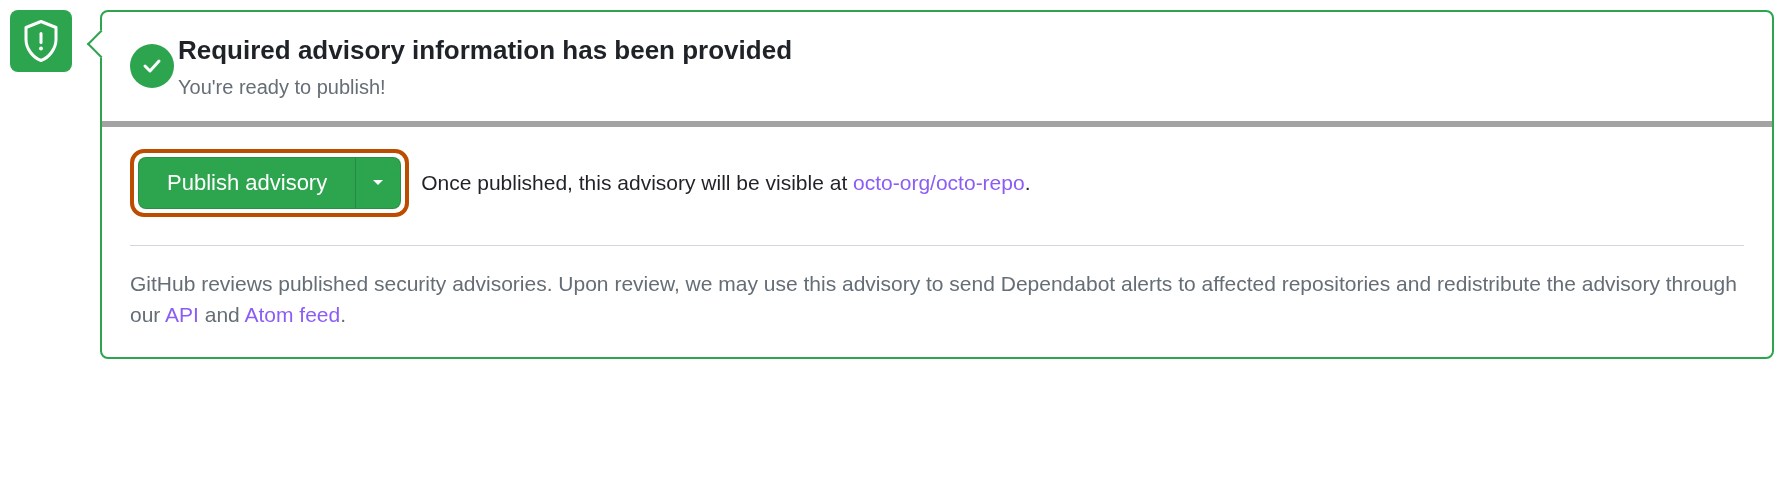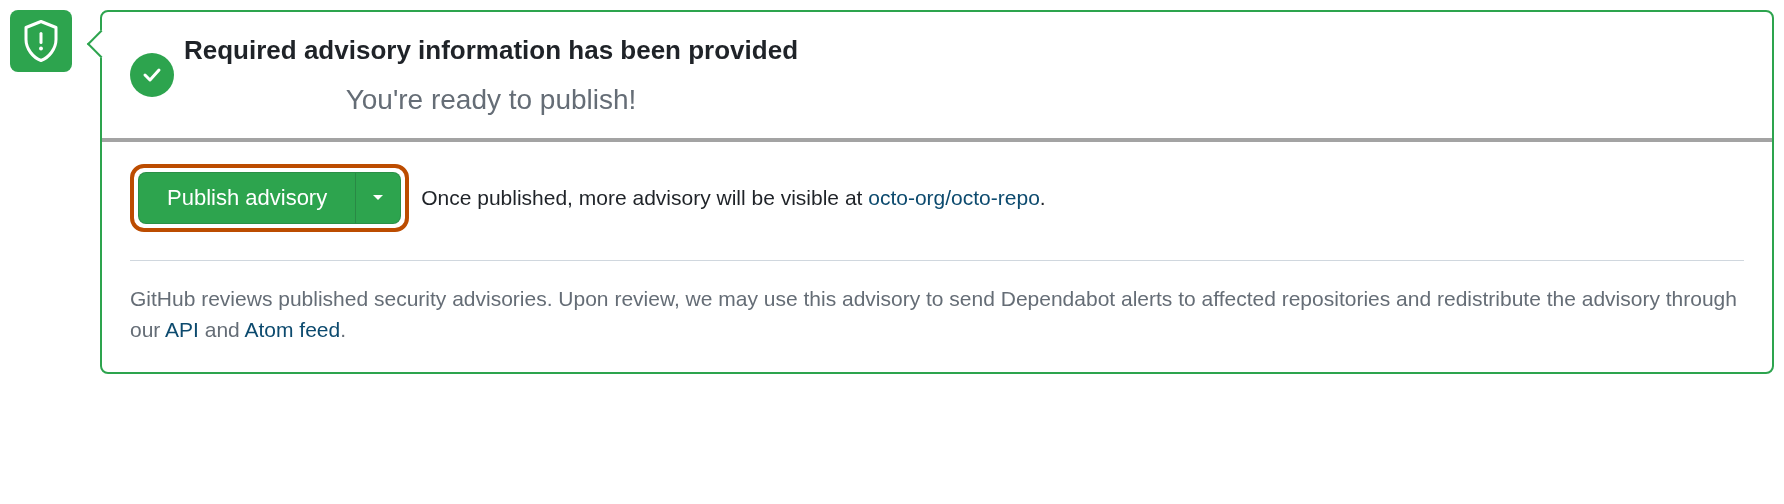--- a/index.html
+++ b/index.html
@@ -47,44 +47,43 @@
       height: 18px;
       background: #fff;
       border-left: 2px solid #2da44e;
       border-bottom: 2px solid #2da44e;
       transform: rotate(45deg);
     }
     .card-header {
       display: flex;
       align-items: center;
       padding: 22px 28px;
-      border-bottom: 4px solid #a3a3a3;
-      gap: 10px;
-      text-align: center;
+      border-bottom: 6px solid #a3a3a3;
+      gap: 4px;
     }
     .check-circle {
       width: 44px;
       height: 44px;
       background: #2da44e;
       border-radius: 50%;
       display: flex;
       align-items: center;
       justify-content: center;
       flex-shrink: 0;
     }
     .header-text h2 {
       font-size: 26px;
       font-weight: 600;
       color: #1f2328;
       line-height: 1.3;
     }
     .header-text p {
-      font-size: 28px;
+      font-size: 20px;
       color: #656d76;
-      margin-top: 16px;
+      margin-top: 8px;
     }
     .card-body {
       padding: 22px 28px 26px 28px;
     }
     .publish-row {
       display: flex;
       align-items: center;
       gap: 12px;
       padding-bottom: 28px;
       border-bottom: 1px solid #d0d7de;
@@ -124,21 +123,21 @@
       justify-content: center;
     }
     .btn-dropdown svg {
       display: block;
     }
     .publish-desc {
       font-size: 21px;
       color: #1f2328;
     }
     .link {
-      color: #0c4a6e;
+      color: #8b5cf6;
       text-decoration: none;
       cursor: pointer;
     }
     .info-text {
       font-size: 21px;
       color: #656d76;
       line-height: 1.5;
       margin-bottom: 16px;
     }
     .info-text:last-child {
@@ -176,21 +175,21 @@
           <div class="btn-group">
             <button class="btn-publish">Publish advisory</button>
             <button class="btn-dropdown">
               <svg width="12" height="8" viewBox="0 0 12 8">
                 <path d="M1 1 L6 6 L11 1 Z" fill="#fff"></path>
               </svg>
             </button>
           </div>
         </div>
         <span class="publish-desc">
-          <span>Once published, more advisory will be visible at </span><a class="link">octo-org/octo-repo</a><span>.</span>
+          <span>Once published, this advisory will be visible at </span><a class="link">octo-org/octo-repo</a><span>.</span>
         </span>
       </div>
 
       <p class="info-text">
         <span>GitHub reviews published security advisories. Upon review, we may use this advisory to send Dependabot alerts to affected repositories and redistribute the advisory through our </span><a class="link">API</a><span> and </span><a class="link">Atom feed</a><span>.</span>
       </p>
 
     </div>
   </div>
 </div>

